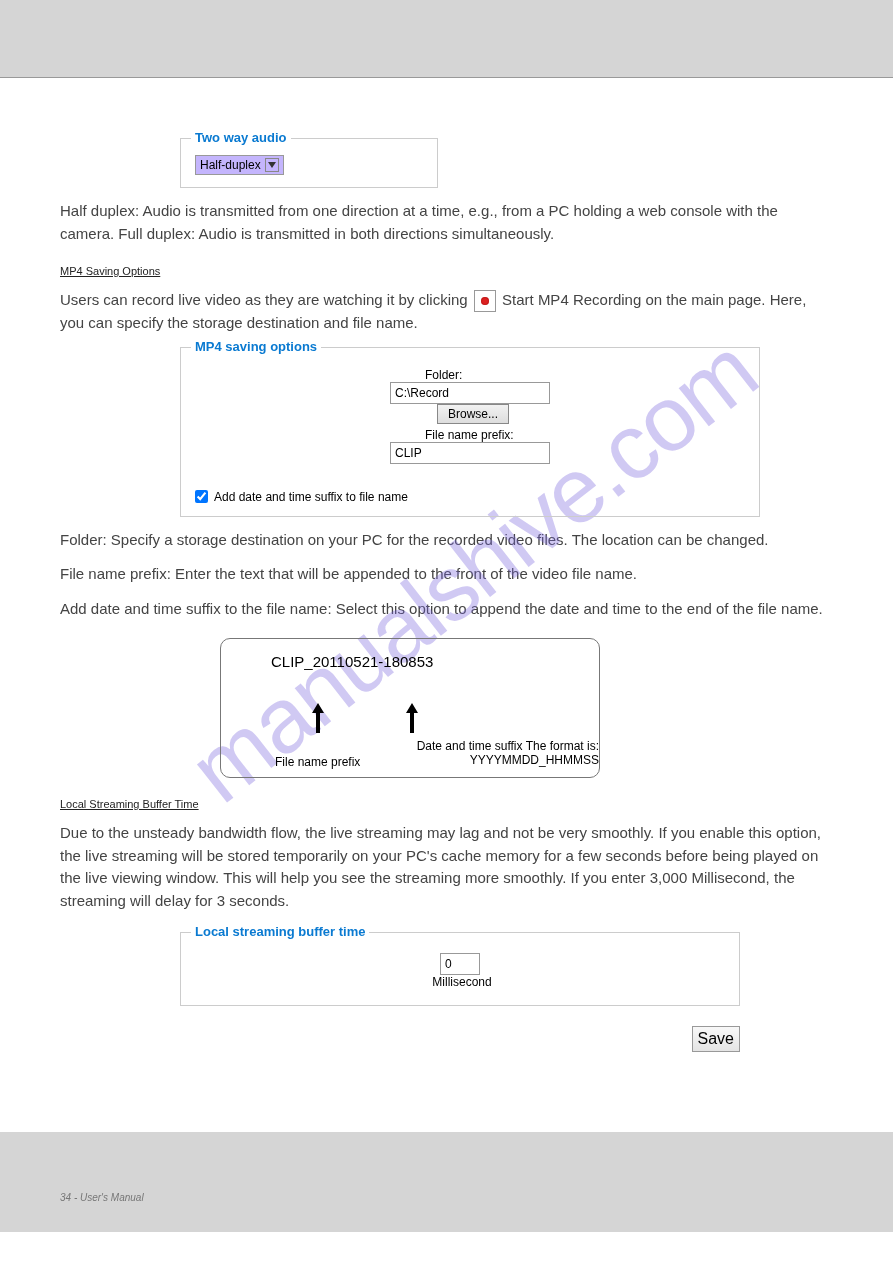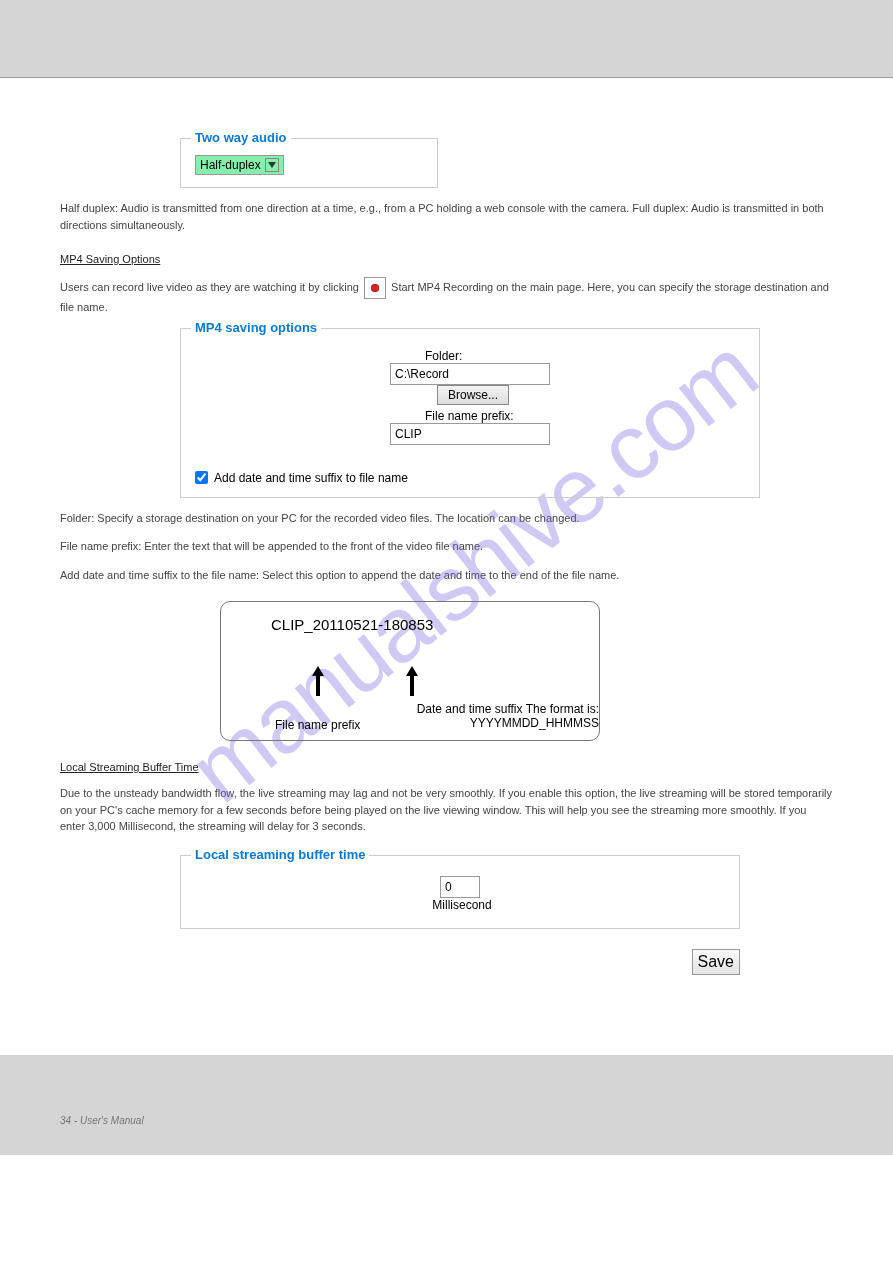--- a/index.html
+++ b/index.html
@@ -5,23 +5,23 @@
   * { box-sizing: border-box; margin: 0; padding: 0; }
   body { font-family: Arial, sans-serif; background: #fff; width: 893px; color: #000; }
   .header-bar { background: #d5d5d5; height: 78px; border-bottom: 1px solid #999; }
   .page { padding: 0 60px 40px 60px; position: relative; }
   .footer-bar { background: #d5d5d5; height: 100px; margin-top: 40px; }
   .fieldset { border: 1px solid #ccc; padding: 16px 14px 12px 14px; margin: 10px 0; position: relative; font-size: 12px; }
   .legend { color: #0a7ad1; font-weight: bold; font-size: 13px; position: absolute; top: -9px; left: 10px; background: #fff; padding: 0 4px; }
   .fs-twoway { width: 258px; margin-left: 120px; margin-top: 60px; }
   .fs-mp4 { width: 580px; margin-left: 120px; }
   .fs-buffer { width: 560px; margin-left: 120px; margin-top: 20px; }
-  .select-wrap { display: inline-flex; border: 1px solid #999; background: #86efac; height: 20px; align-items: center; padding: 0 4px; font-size: 12px; }
+  .select-wrap { display: inline-flex; border: 1px solid #999; background: #c4b5fd; height: 20px; align-items: center; padding: 0 4px; font-size: 12px; }
   .select-wrap .chev { border: 1px solid #888; width: 14px; height: 14px; display: flex; align-items: center; justify-content: center; font-size: 9px; margin-left: 4px; }
-  .para { font-size: 11px; line-height: 1.5; margin: 12px 0; color: #444; }
+  .para { font-size: 15px; line-height: 1.5; margin: 12px 0; color: #444; }
   .subhead { text-decoration: underline; font-size: 11px; margin-top: 20px; display: block; color: #222; }
   .row { display: flex; align-items: center; margin: 4px 0; font-size: 12px; flex-direction: column; }
   .row label { width: 90px; }
   .txt { border: 1px solid #999; height: 22px; padding: 2px 4px; font-size: 12px; }
   .btn { border: 1px solid #888; background: linear-gradient(#f2f2f2,#ddd); font-size: 12px; padding: 2px 10px; margin-left: 6px; }
   .cbrow { display: flex; align-items: center; gap: 6px; margin-top: 26px; font-size: 12px; }
   .recbtn { width: 22px; height: 22px; border: 1px solid #999; display: inline-flex; align-items: center; justify-content: center; vertical-align: middle; margin: 0 2px; }
   .recbtn .dot { width: 8px; height: 8px; background: #d22; border-radius: 50%; box-shadow: 0 0 2px #900 inset; }
   .formatbox { border: 1px solid #777; border-radius: 10px; width: 380px; height: 140px; margin: 18px 0 18px 160px; position: relative; }
   .arrow { position: absolute; font-size: 20px; top: 64px; }

